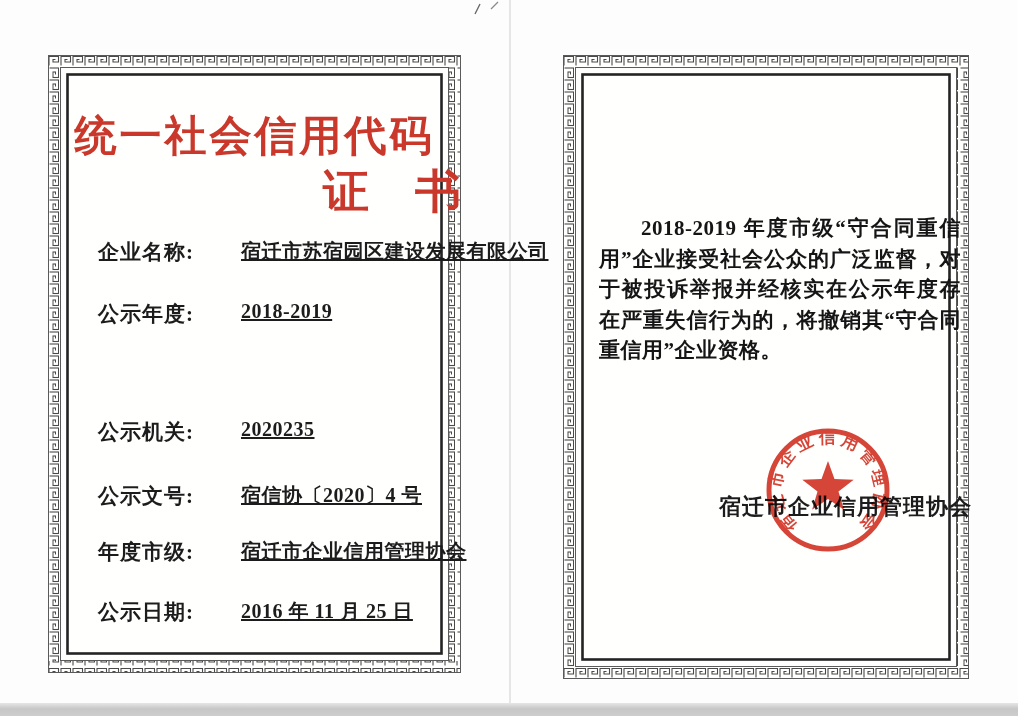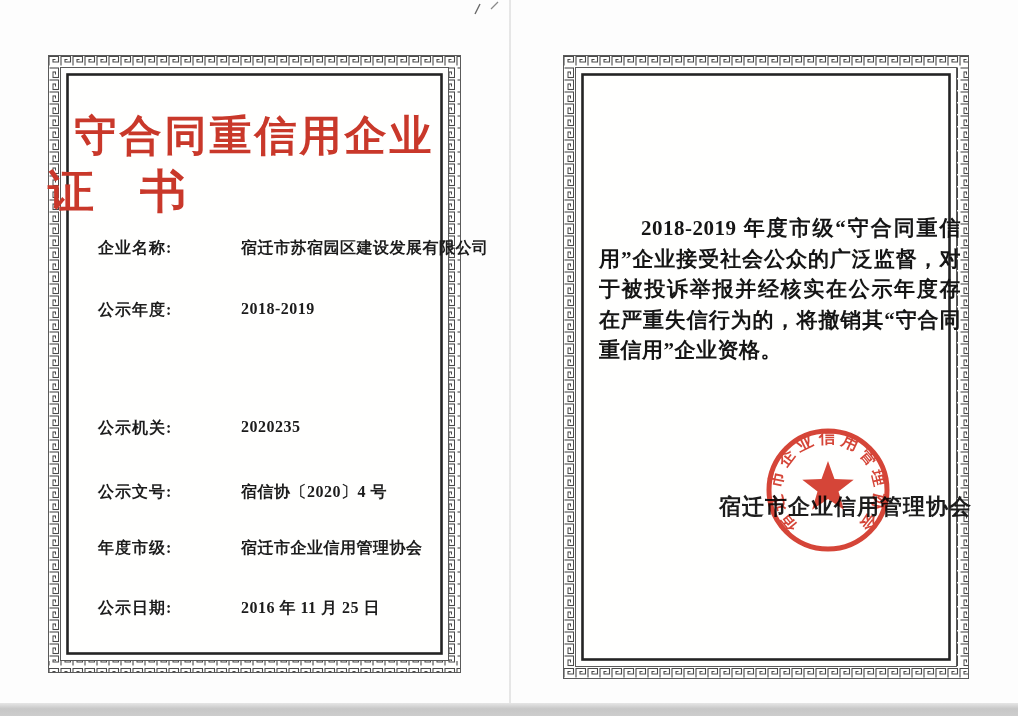--- a/index.html
+++ b/index.html
@@ -31,39 +31,39 @@
 
   
   .title-main {
     position: absolute; left: 0; top: 53px; width: 100%;
     text-align: center;
     font-size: 42px; font-weight: 700; letter-spacing: 3px;
     color: #c9382a;
   }
   .title-sub {
     position: absolute; left: 0; top: 106px; width: 100%;
-    text-align: left;
+    text-align: right;
     font-size: 46px; font-weight: 700;
     color: #c9382a;
   }
   .field-row {
     position: absolute; left: 50px; width: 340px; height: 28px;
     font-weight: 700; white-space: nowrap;
   }
   .field-label {
     display: inline-block;
-    font-size: 16px; letter-spacing: 1px;
+    font-size: 21px; letter-spacing: 1px;
   }
   .field-label.condensed {
     font-size: 18px; letter-spacing: 0;
     transform: scaleX(0.66); transform-origin: left center;
   }
   .field-value {
     position: absolute; left: 143px; top: 0;
-    font-size: 16px; letter-spacing: 0.5px;
+    font-size: 20px; letter-spacing: 0.5px; text-decoration: underline;
   }
   .row-0 { top: 183px; } .row-1 { top: 245px; } .row-2 { top: 303px; }
   .row-3 { top: 363px; } .row-4 { top: 427px; } .row-5 { top: 483px; }
   .row-6 { top: 543px; }
   .row-2 .field-label { margin-top: 2px; }
 
   
   .notice-paragraph {
     position: absolute; left: 36px; top: 158px; width: 362px;
     font-size: 21px; line-height: 30.5px; font-weight: 700;
@@ -105,21 +105,21 @@
     </defs>
     <rect x="0.5" y="0.5" width="412" height="617" fill="none" stroke="#5a5a5a" stroke-width="1"></rect>
     <rect x="1" y="1" width="411" height="11" fill="url(#mkh1)"></rect>
     <rect x="1" y="606" width="411" height="11" fill="url(#mkh1)"></rect>
     <rect x="1" y="12" width="11" height="594" fill="url(#mkv1)"></rect>
     <rect x="401" y="12" width="11" height="594" fill="url(#mkv1)"></rect>
     <rect x="12.5" y="12.5" width="388" height="593" fill="none" stroke="#5a5a5a" stroke-width="1"></rect>
     <rect x="19.5" y="19.5" width="374" height="579" fill="none" stroke="#242424" stroke-width="2.6"></rect>
   </svg>
 
-  <div class="title-main">守合同重信用企业</div>
+  <div class="title-main">统一社会信用代码</div>
   <div class="title-sub">证　书</div>
 
   <div class="field-row row-0">
     <span class="field-label">企业名称:</span>
     <span class="field-value">宿迁市苏宿园区建设发展有限公司</span>
   </div>
   <div class="field-row row-1">
     <span class="field-label">公示年度:</span>
     <span class="field-value">2018-2019</span>
   </div>

